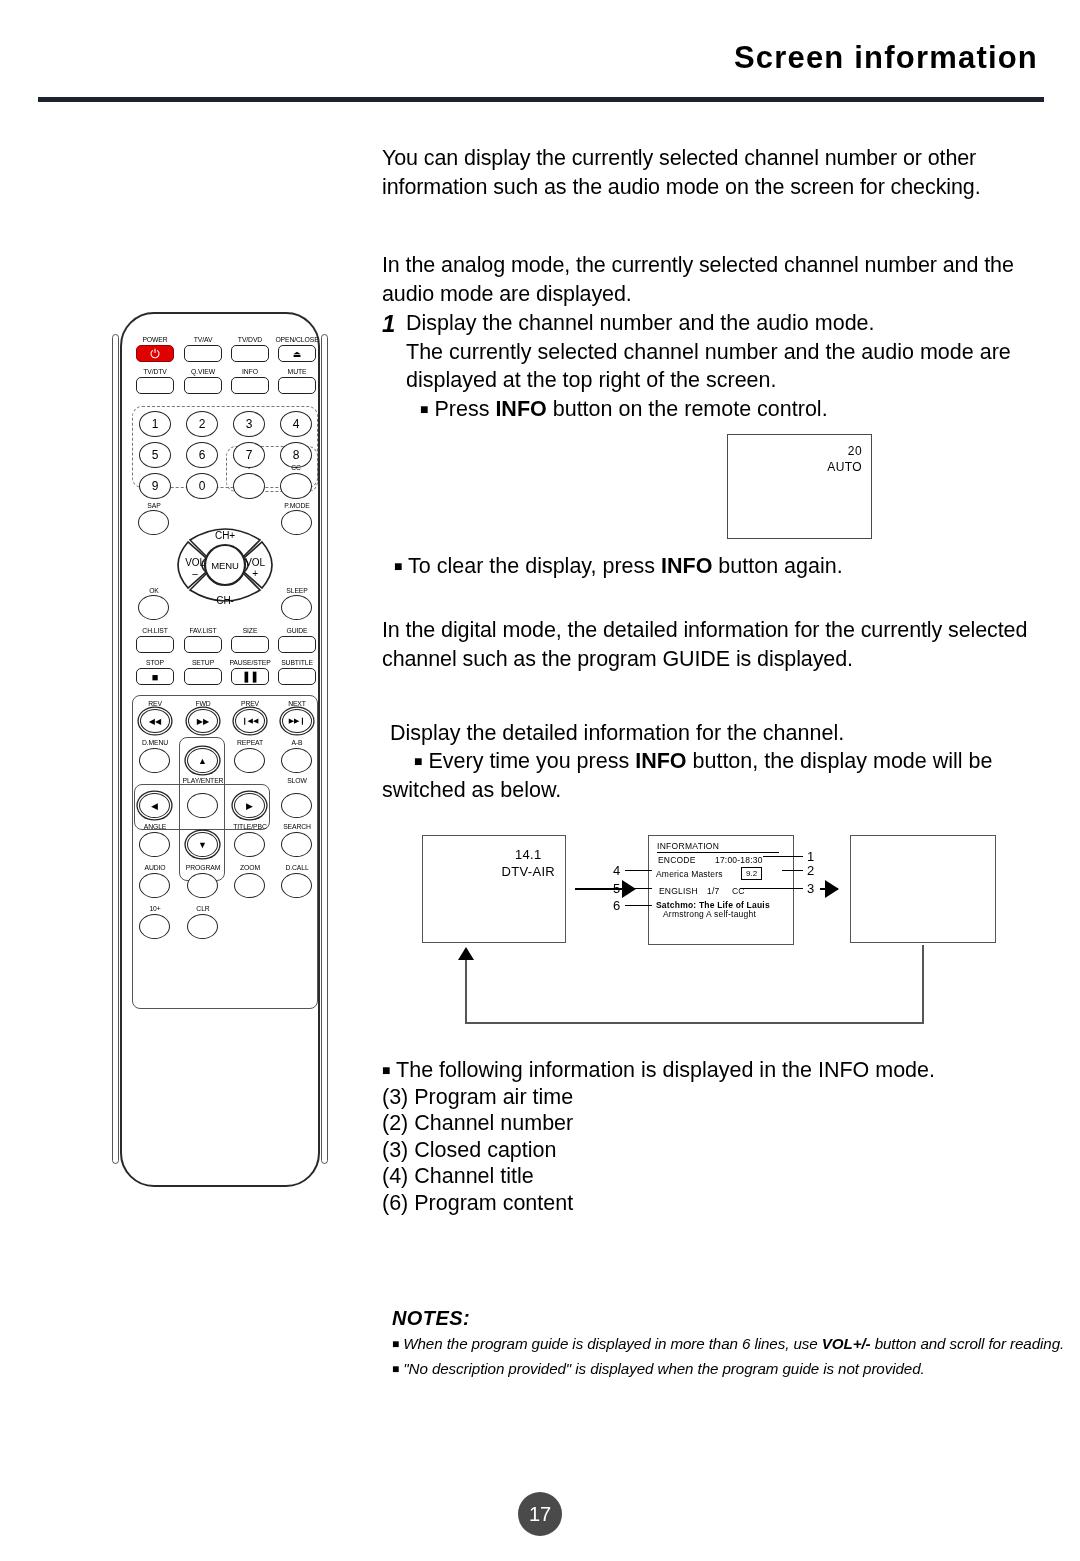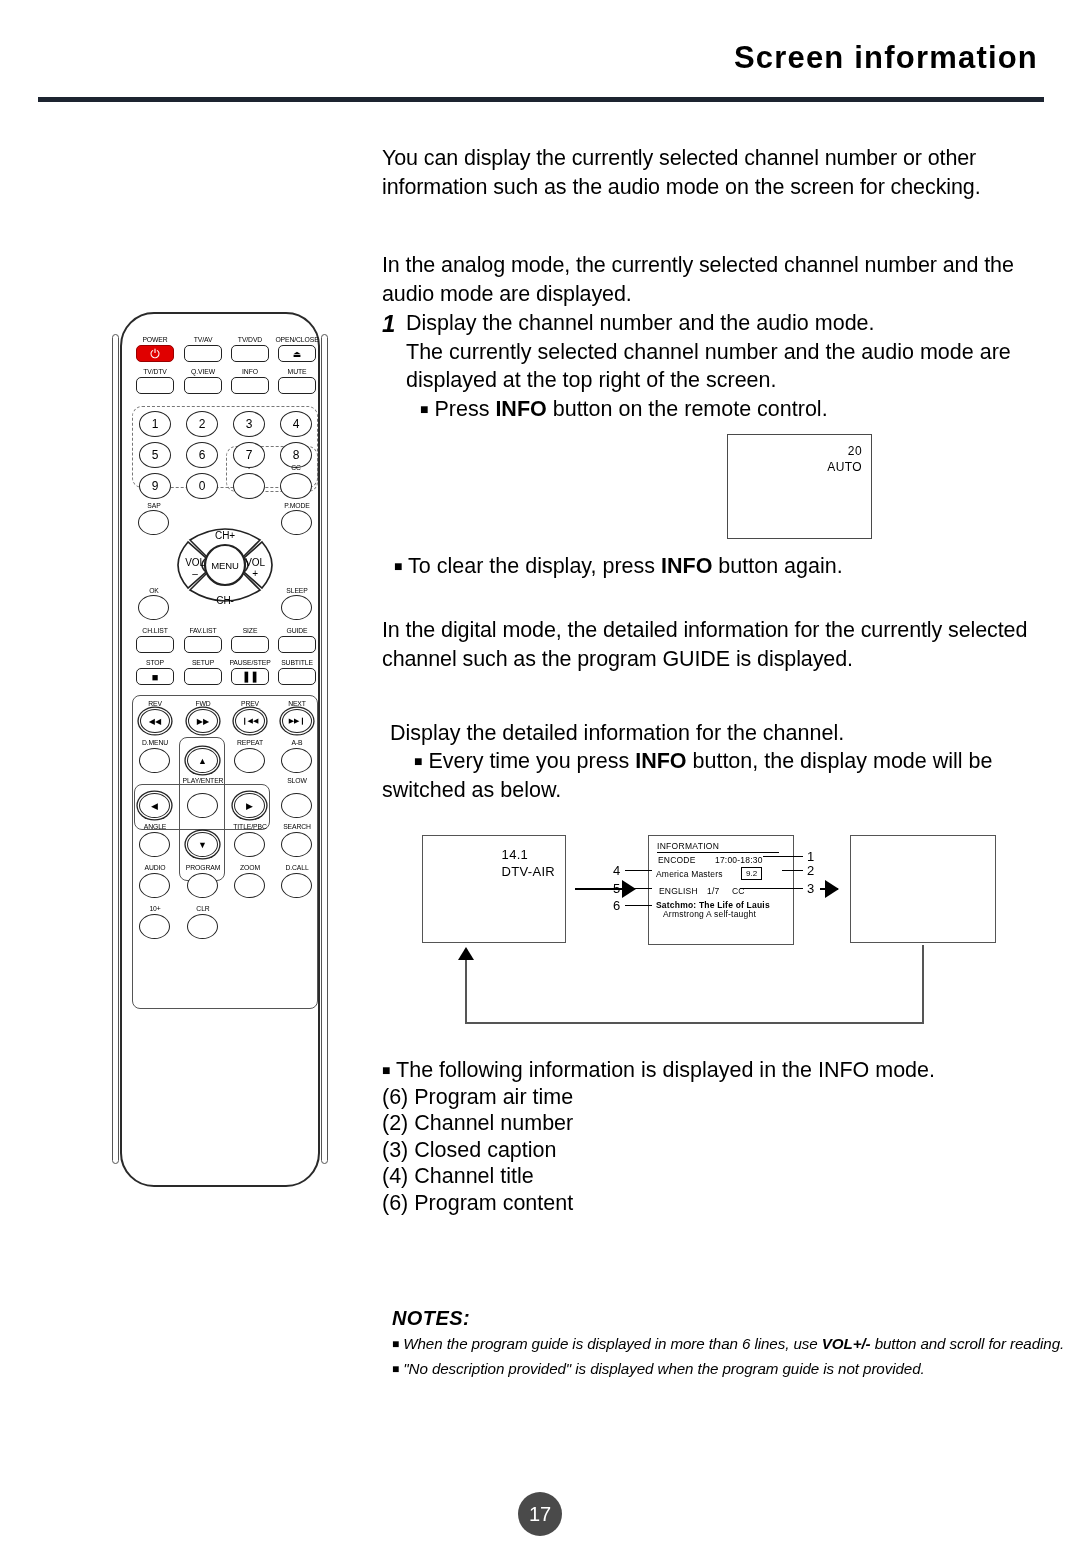--- a/index.html
+++ b/index.html
@@ -68,21 +68,21 @@
 
   
   #flow { position:absolute; left:410px; top:833px; width:600px; height:215px; }
 
   .screenbox { position:absolute; border:1px solid #555; background:#fff; }
   #flow-box-1 { left:12px;  top:2px; width:144px; height:108px; }
   #flow-box-2 { left:238px; top:2px; width:146px; height:110px; }
   #flow-box-3 { left:440px; top:2px; width:146px; height:108px; }
 
   #flow-box-1 .osd {
-    position:absolute; right:10px; top:10px; text-align:left;
+    position:absolute; right:10px; top:10px; text-align:center;
     font-size:13px; line-height:17px; letter-spacing:0.3px;
   }
 
   
   .info-title {
     position:absolute; left:8px; top:5px; font-size:8.5px; letter-spacing:0.3px;
   }
   .info-rule { position:absolute; left:8px; top:16px; width:122px; height:1px; background:#000; }
   .info-row  { position:absolute; font-size:8.5px; letter-spacing:0.2px; white-space:nowrap; }
   #info-encode    { left:9px;  top:19px; }
@@ -255,21 +255,21 @@
   <div class="loop-seg" style="left:55px; top:189px; width:459px; height:1.5px;"></div>
   <div class="loop-seg" style="left:55px; top:127px; width:1.5px; height:63px;"></div>
   <div id="loop-up-head" style="left:48px; top:114px;"></div>
 </div>
 
 <div id="list-block">
   <div class="lead">
     <span class="sq">■</span>
     <span>The following information is displayed in the INFO mode.</span>
   </div>
-  <div class="li">(6) Program air time</div>
+  <div class="li">(3) Program air time</div>
   <div class="li">(2) Channel number</div>
   <div class="li">(3) Closed caption</div>
   <div class="li">(4) Channel title</div>
   <div class="li">(6) Program content</div>
 </div>
 
 <div id="notes">
   <div id="notes-title">NOTES:</div>
   <div class="note-item">
     <span class="note-sq">■</span>

